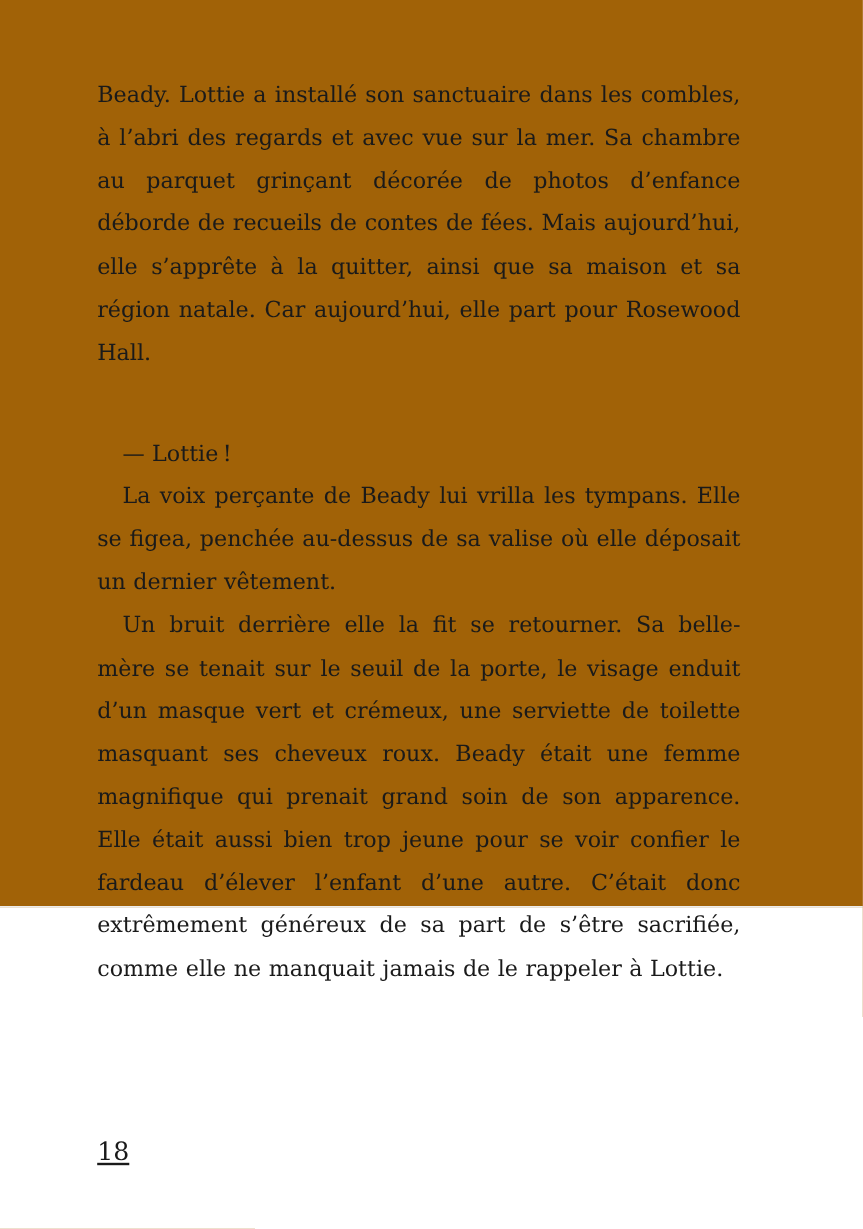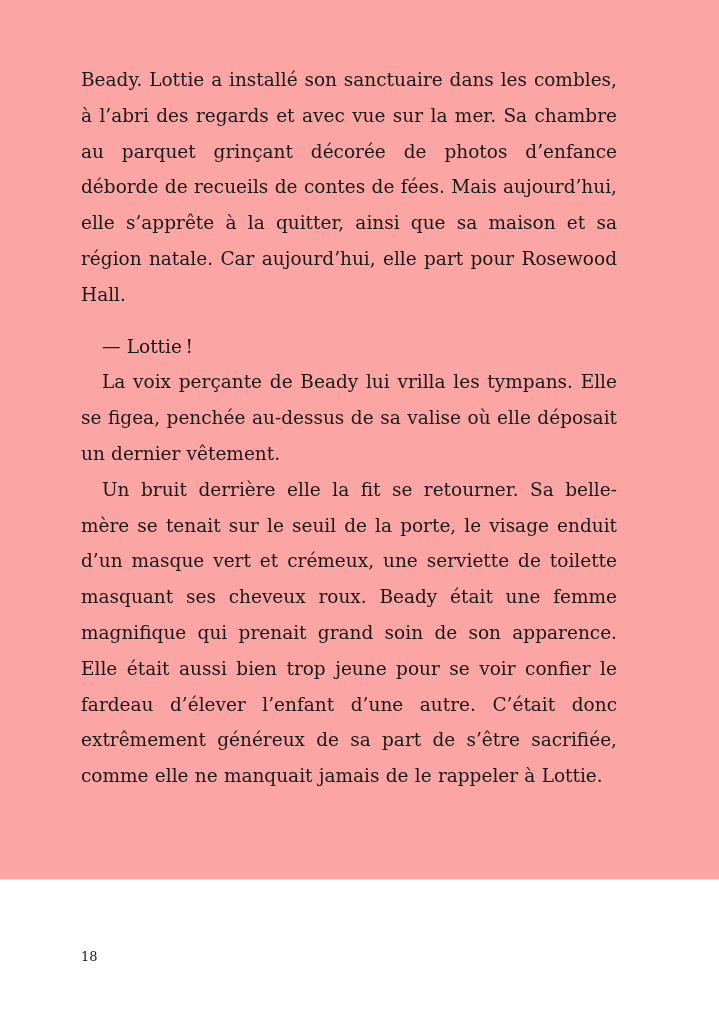--- a/index.html
+++ b/index.html
@@ -9,22 +9,22 @@
   body {
     width: 719px;
     height: 1024px;
     background: #ffffff;
     overflow: hidden;
     position: relative;
   }
   .book-page {
     box-sizing: border-box;
     width: 719px;
-    height: 880px;
-    background: #fca5a5;
+    height: 756px;
+    background: #a16207;
     color: #1a1a1a;
     font-family: "DejaVu Serif", serif;
     font-size: 18.5px;
     line-height: 35.8px;
     position: relative;
     border-bottom: 1px solid #ececec;
   }
   .text-block {
     position: absolute;
     left: 81px;
@@ -34,30 +34,31 @@
   .para {
     margin: 0;
     text-align: justify;
     text-indent: 0;
     word-spacing: 0.02em;
   }
   .para.indent {
     text-indent: 21px;
   }
   .para.section-start {
-    margin-top: 16px;
+    margin-top: 48px;
   }
   .page-number {
     position: absolute;
     left: 81px;
     top: 950px;
     font-family: "DejaVu Serif", serif;
-    font-size: 13px;
+    font-size: 21px;
     line-height: 1;
     color: #1a1a1a;
+    text-decoration: underline;
   }
 </style>
 </head>
 <body>
 
 <div class="book-page">
 
   <main class="text-block">
     <p class="para">Beady. Lottie a installé son sanctuaire dans les combles, à l’abri des regards et avec vue sur la mer. Sa chambre au parquet grinçant décorée de photos d’enfance déborde de recueils de contes de fées. Mais aujourd’hui, elle s’apprête à la quitter, ainsi que sa maison et sa région natale. Car aujourd’hui, elle part pour Rosewood Hall.</p>
 

